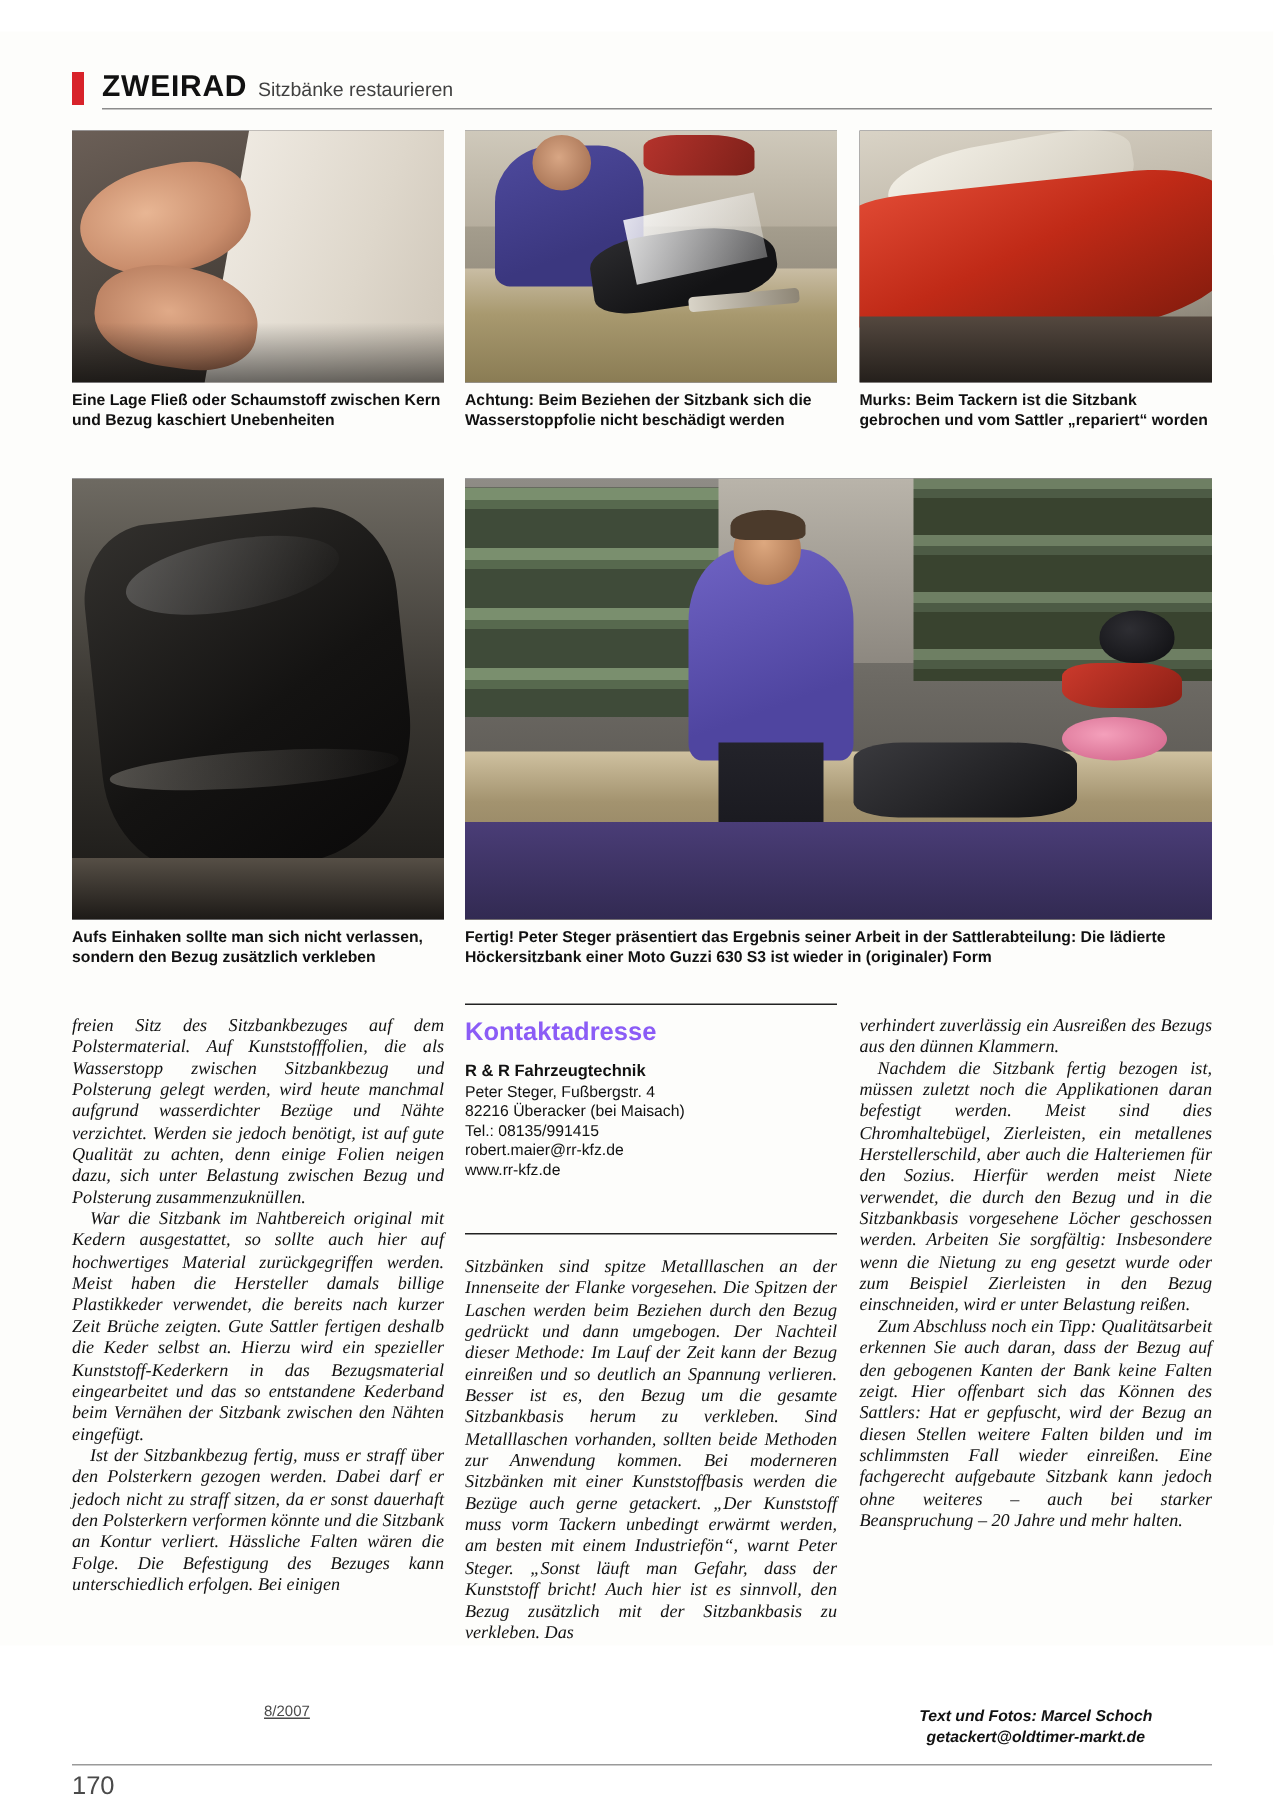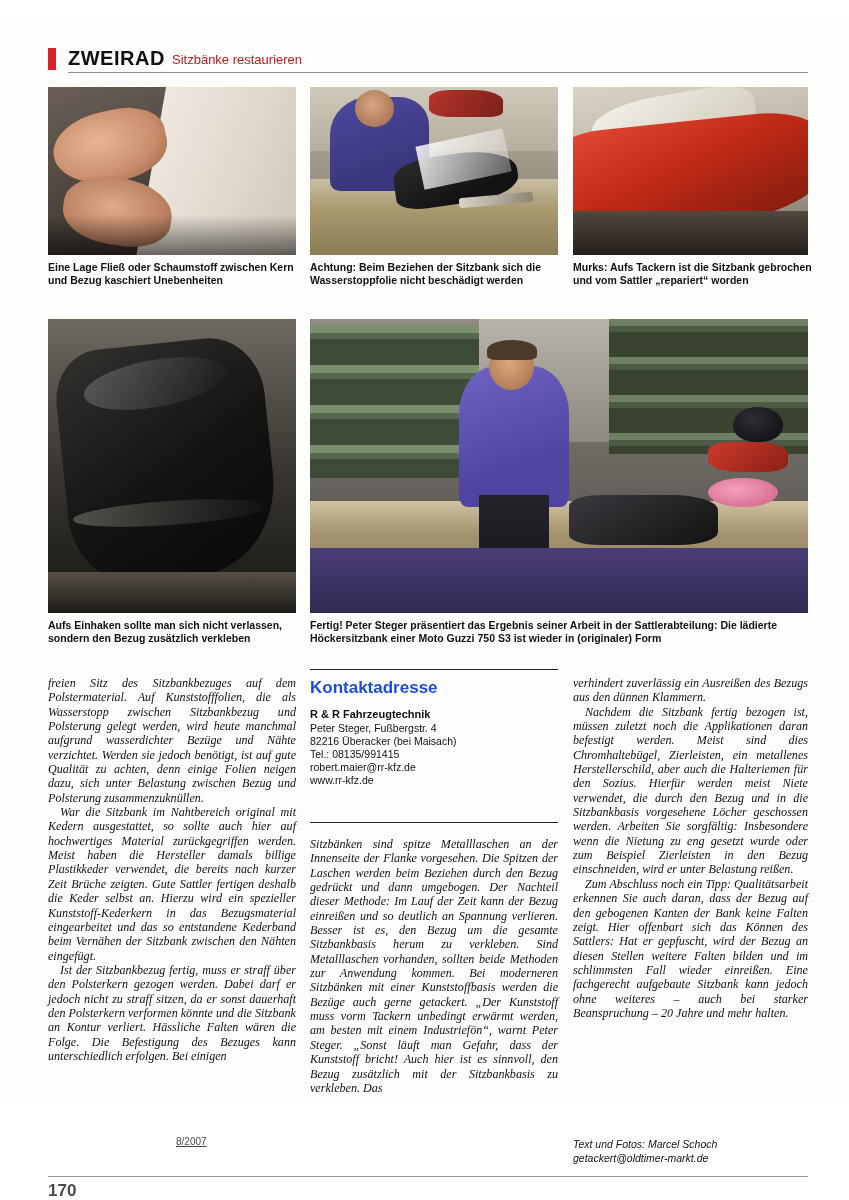--- a/index.html
+++ b/index.html
@@ -47,21 +47,21 @@
     font-size: 20px;
     letter-spacing: 0.5px;
     color: #111;
   }
   .header-sub {
     position: absolute;
     left: 124px;
     top: 5px;
     font-family: "Liberation Sans", sans-serif;
     font-size: 13px;
-    color: #b91c1c;
+    color: #404040;
   }
   .header-rule {
     position: absolute;
     left: 20px;
     top: 25px;
     width: 740px;
     height: 1px;
     background: #8c8c8c;
   }
 
@@ -227,64 +227,64 @@
     width: 248px;
     height: 152px;
     border-top: 1px solid #222;
     border-bottom: 1px solid #222;
   }
   .kontakt h3 {
     font-family: "Liberation Sans", sans-serif;
     font-size: 17px;
     font-weight: bold;
     margin: 8px 0 10px 0;
-    color: #1d4ed8;
+    color: #8b5cf6;
   }
   .kontakt .firm {
     font-family: "Liberation Sans", sans-serif;
     font-size: 11px;
     font-weight: bold;
     margin-bottom: 2px;
   }
   .kontakt .line {
     font-family: "Liberation Sans", sans-serif;
     font-size: 10.5px;
     line-height: 13px;
   }
 
   .credit {
     position: absolute;
     left: 573px;
     top: 1117px;
     width: 235px;
-    text-align: left;
+    text-align: center;
     font-family: "Liberation Sans", sans-serif;
     font-size: 10.5px;
-    font-weight: normal;
+    font-weight: bold;
     font-style: italic;
     line-height: 13.5px;
     color: #111;
   }
 
   
   .footer-rule {
     position: absolute;
     left: 48px;
     top: 1155px;
     width: 760px;
     height: 1px;
     background: #9a9a9a;
   }
   .folio {
     position: absolute;
     left: 48px;
     top: 1160px;
     font-family: "Liberation Sans", sans-serif;
     font-size: 17px;
-    font-weight: bold;
+    font-weight: normal;
     color: #4a4a4a;
   }
   .footer-mag {
     position: absolute;
     left: 92px;
     top: 1182px;
     font-family: "Liberation Sans", sans-serif;
     font-size: 10px;
     font-weight: bold;
     letter-spacing: .3px;
@@ -336,21 +336,21 @@
   </div>
   <div class="cap" id="c2">Achtung: Beim Beziehen der Sitzbank sich die Wasserstoppfolie nicht beschädigt werden</div>
 
   <div class="photo" id="p3">
     <div class="ph-inner p3-bg">
       <div class="p3-white"></div>
       <div class="p3-red"></div>
       <div class="p3-dark"></div>
     </div>
   </div>
-  <div class="cap" id="c3">Murks: Aufs Tackern ist die Sitzbank gebrochen und vom Sattler „repariert“ worden</div>
+  <div class="cap" id="c3">Murks: Beim Tackern ist die Sitzbank gebrochen und vom Sattler „repariert“ worden</div>
 
   <div class="photo" id="p4">
     <div class="ph-inner p4-bg">
       <div class="p4-seat"></div>
       <div class="p4-hl"></div>
       <div class="p4-edge"></div>
       <div class="p4-floor"></div>
     </div>
   </div>
   <div class="cap" id="c4">Aufs Einhaken sollte man sich nicht verlassen, sondern den Bezug zusätzlich verkleben</div>
@@ -365,21 +365,21 @@
       <div class="p5-bench"></div>
       <div class="p5-person"></div>
       <div class="p5-head"></div>
       <div class="p5-hair"></div>
       <div class="p5-legs"></div>
       <div class="p5-seat"></div>
       <div class="p5-pink"></div>
       <div class="p5-benchfront"></div>
     </div>
   </div>
-  <div class="cap" id="c5">Fertig! Peter Steger präsentiert das Ergebnis seiner Arbeit in der Sattlerabteilung: Die lädierte Höckersitzbank einer Moto Guzzi 750 S3 ist wieder in (originaler) Form</div>
+  <div class="cap" id="c5">Fertig! Peter Steger präsentiert das Ergebnis seiner Arbeit in der Sattlerabteilung: Die lädierte Höckersitzbank einer Moto Guzzi 630 S3 ist wieder in (originaler) Form</div>
 
   <div class="col" id="col1">
     <p class="first">freien Sitz des Sitzbankbezuges auf dem Polstermaterial. Auf Kunststofffolien, die als Wasserstopp zwischen Sitzbankbezug und Polsterung gelegt werden, wird heute manchmal aufgrund wasserdichter Bezüge und Nähte verzichtet. Werden sie jedoch benötigt, ist auf gute Qualität zu achten, denn einige Folien neigen dazu, sich unter Belastung zwischen Bezug und Polsterung zusammenzuknüllen.</p>
     <p>War die Sitzbank im Nahtbereich original mit Kedern ausgestattet, so sollte auch hier auf hochwertiges Material zurückgegriffen werden. Meist haben die Hersteller damals billige Plastikkeder verwendet, die bereits nach kurzer Zeit Brüche zeigten. Gute Sattler fertigen deshalb die Keder selbst an. Hierzu wird ein spezieller Kunststoff-Kederkern in das Bezugsmaterial eingearbeitet und das so entstandene Kederband beim Vernähen der Sitzbank zwischen den Nähten eingefügt.</p>
     <p>Ist der Sitzbankbezug fertig, muss er straff über den Polsterkern gezogen werden. Dabei darf er jedoch nicht zu straff sitzen, da er sonst dauerhaft den Polsterkern verformen könnte und die Sitzbank an Kontur verliert. Hässliche Falten wären die Folge. Die Befestigung des Bezuges kann unterschiedlich erfolgen. Bei einigen</p>
   </div>
 
   <div class="kontakt">
     <h3>Kontaktadresse</h3>
     <div class="firm">R &amp; R Fahrzeugtechnik</div>

